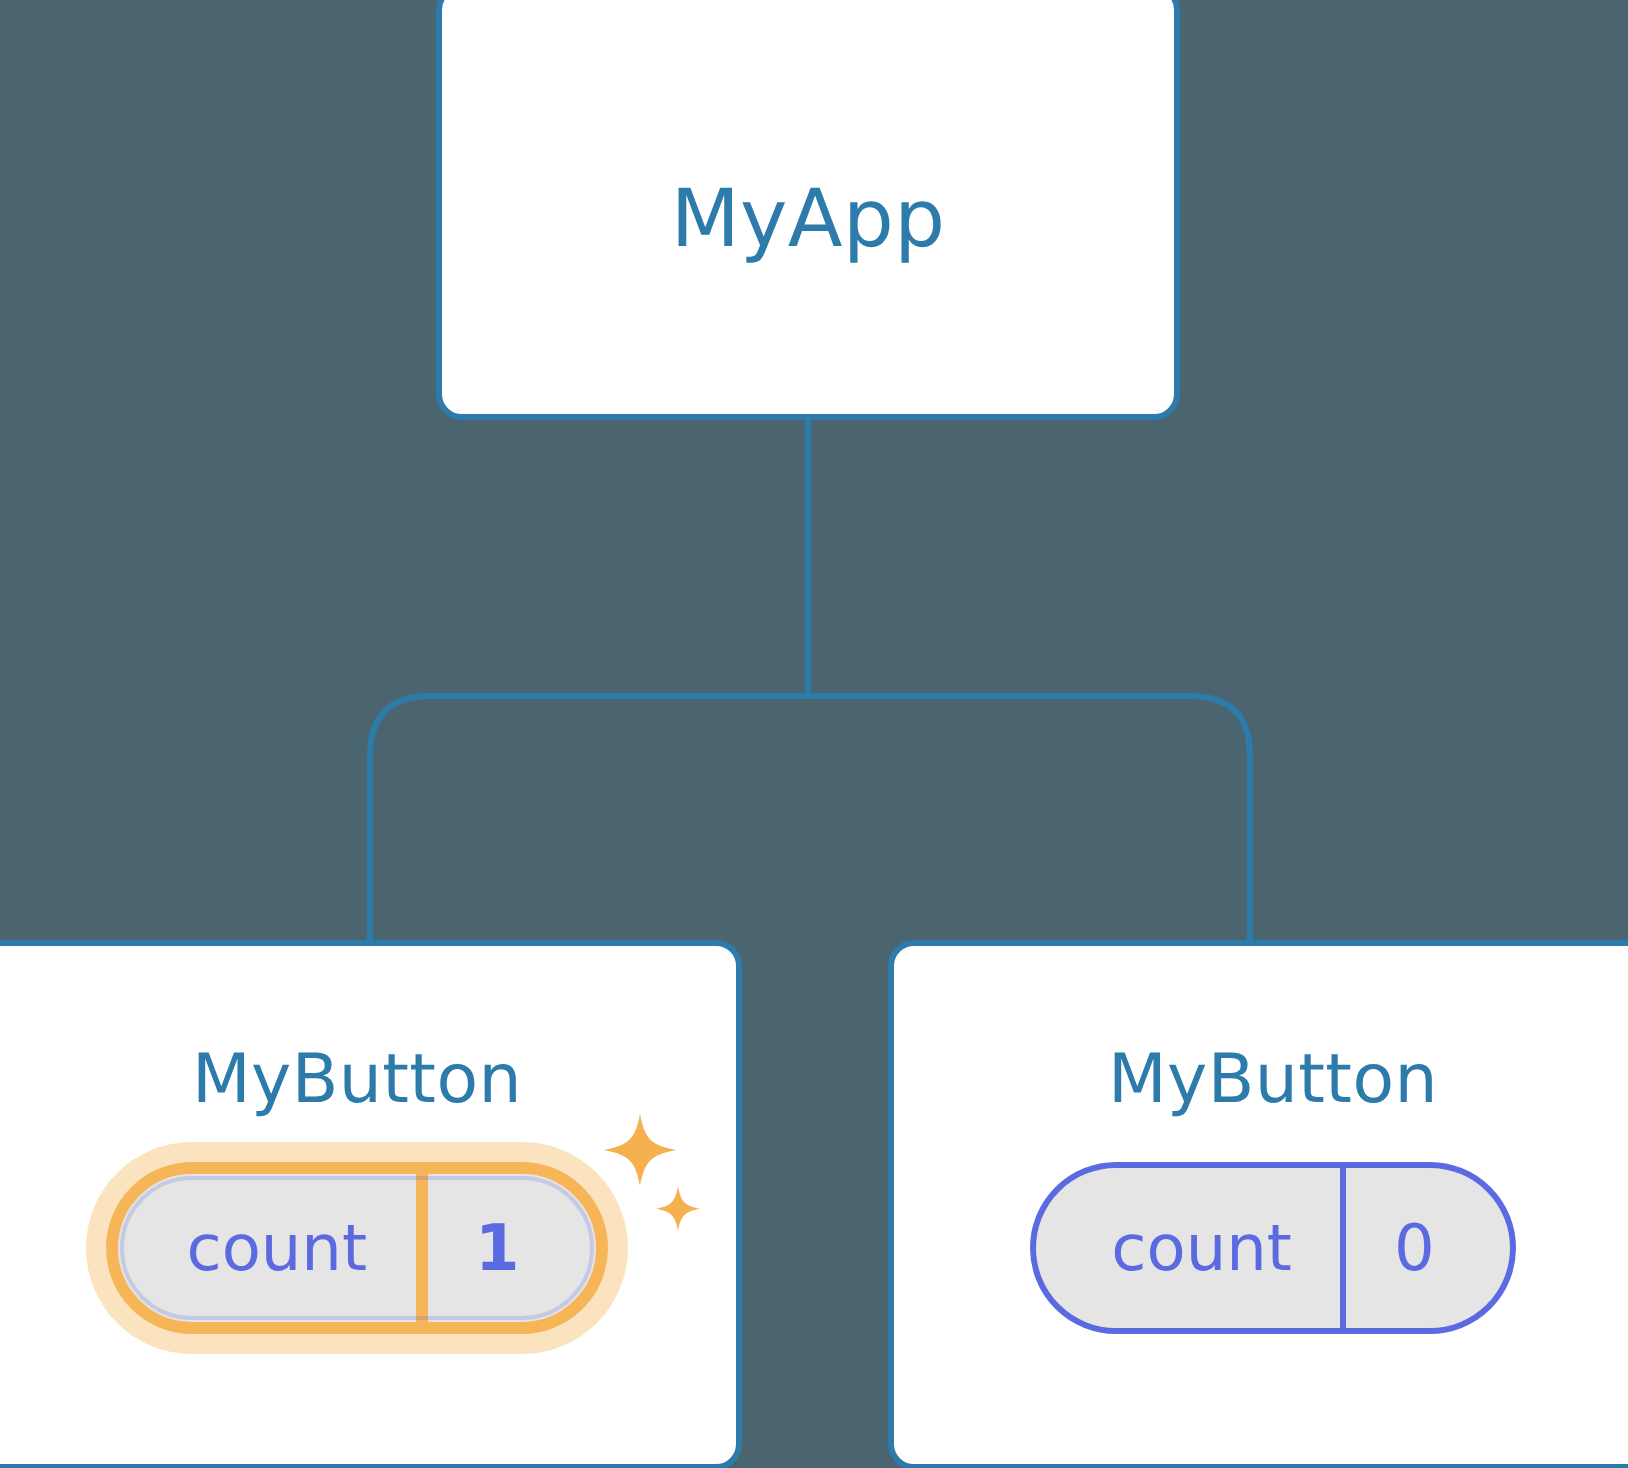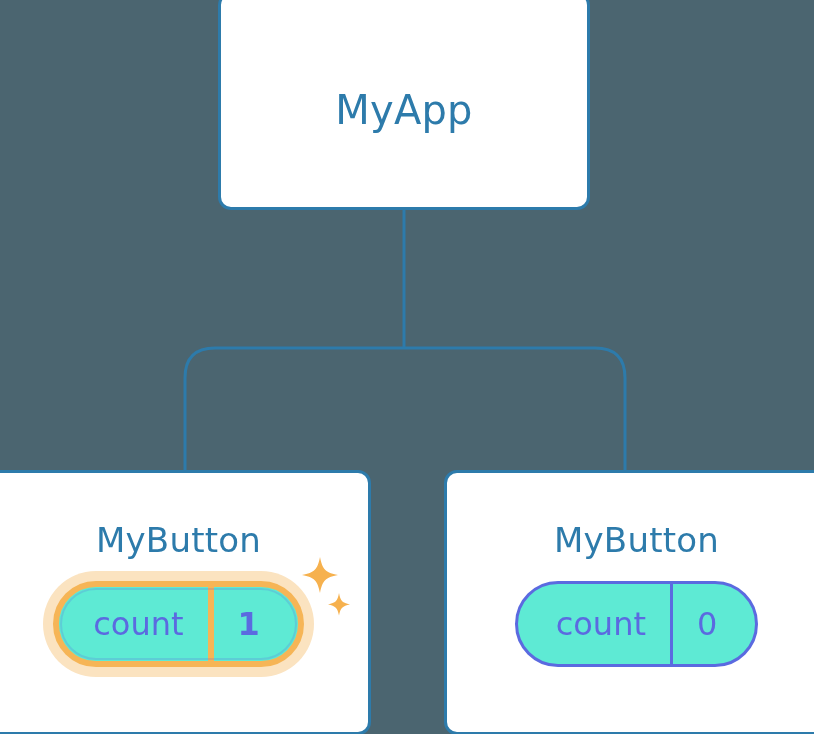--- a/index.html
+++ b/index.html
@@ -86,21 +86,21 @@
   .pill-holder {
     position: relative;
     display: inline-block;
   }
 
   .pill {
     position: relative;
     display: flex;
     align-items: stretch;
     box-sizing: border-box;
-    background: #5eead4;
+    background: #e5e5e5;
     height: 86px;
     border-radius: 999px;
     z-index: 2;
   }
   .pill-key, .pill-val {
     display: flex;
     align-items: center;
     justify-content: center;
     font-size: 32px;
     color: #5b6ae0;

